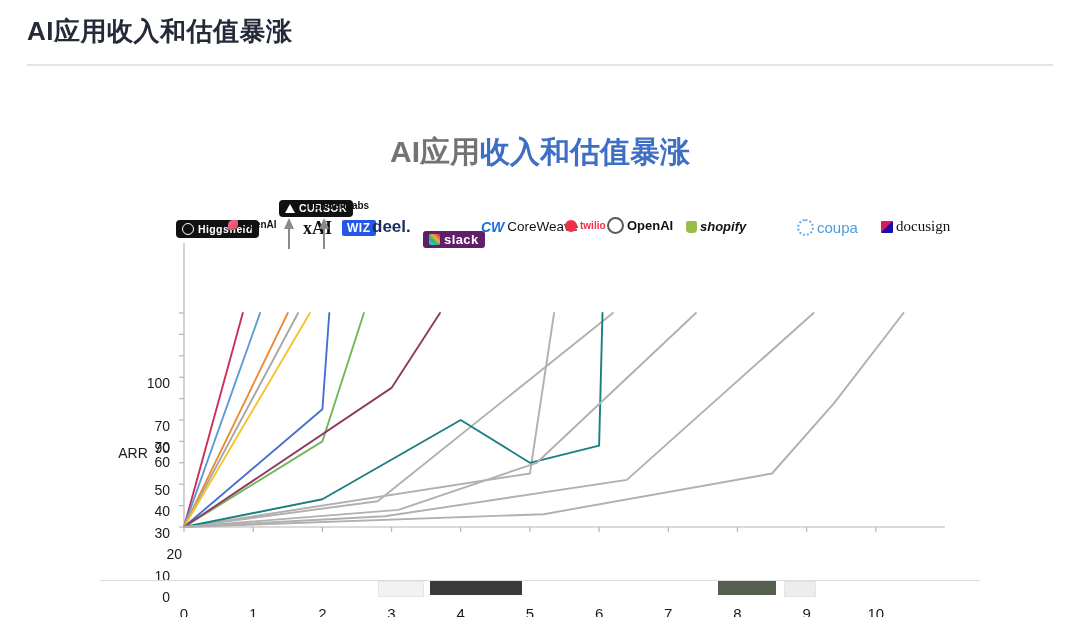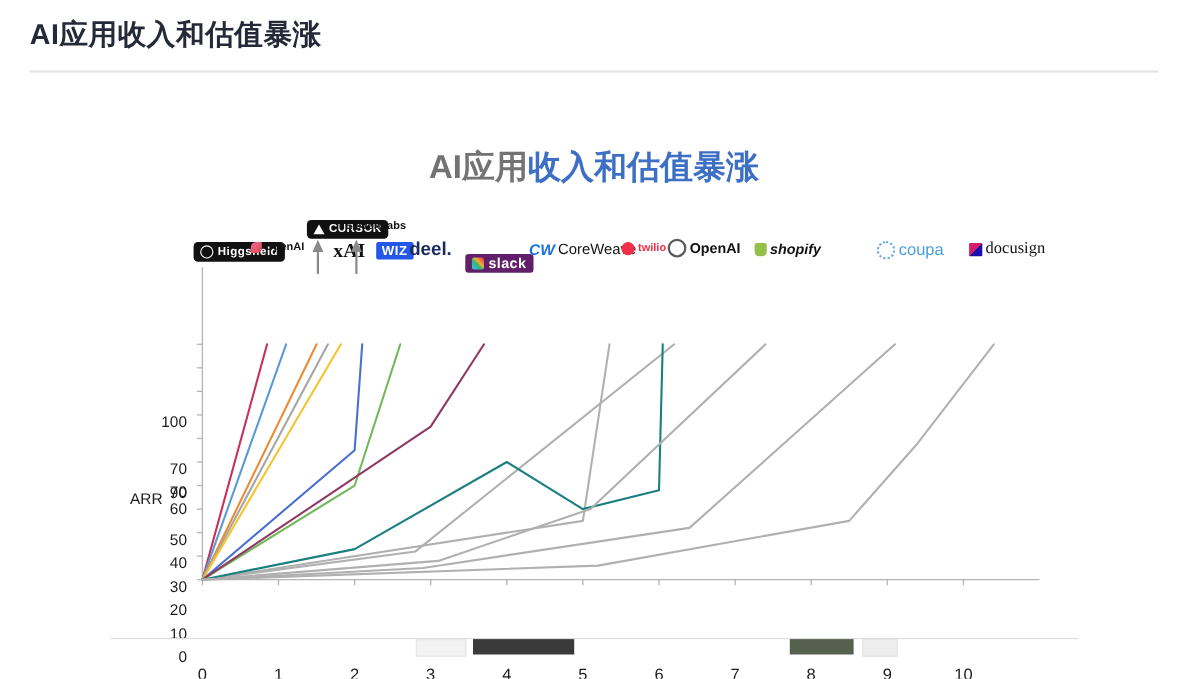--- a/index.html
+++ b/index.html
@@ -201,21 +201,21 @@
         <line x1="289" y1="179" x2="289" y2="155" stroke="#8a8a8a" stroke-width="2"></line>
         <polygon points="289,148 284,159 294,159" fill="#8a8a8a"></polygon>
         <line x1="324" y1="179" x2="324" y2="155" stroke="#8a8a8a" stroke-width="2"></line>
         <polygon points="324,148 319,159 329,159" fill="#8a8a8a"></polygon>
       </g>
     </svg>
 
     <div id="y-tick-labels">
         <div class="ytick" style="left: 136px; top: 519px;">0</div>
         <div class="ytick" style="left: 136px; top: 497.6px;">10</div>
-        <div class="ytick" style="left: 136px; top: 476.2px;">20</div>
+        <div class="ytick" style="left: 148px; top: 476.2px;">20</div>
         <div class="ytick" style="left: 136px; top: 454.8px;">30</div>
         <div class="ytick" style="left: 136px; top: 433.4px;">40</div>
         <div class="ytick" style="left: 136px; top: 412px;">50</div>
         <div class="ytick" style="left: 136px; top: 384px;">60</div>
         <div class="ytick" style="left: 136px; top: 369.2px;">70</div>
         <div class="ytick" style="left: 136px; top: 347.8px;">70</div>
         <div class="ytick" style="left: 136px; top: 326.4px; margin-top: 44px;">90</div>
         <div class="ytick" style="left: 136px; top: 305px;">100</div>
       </div>
     <div id="x-tick-labels">

